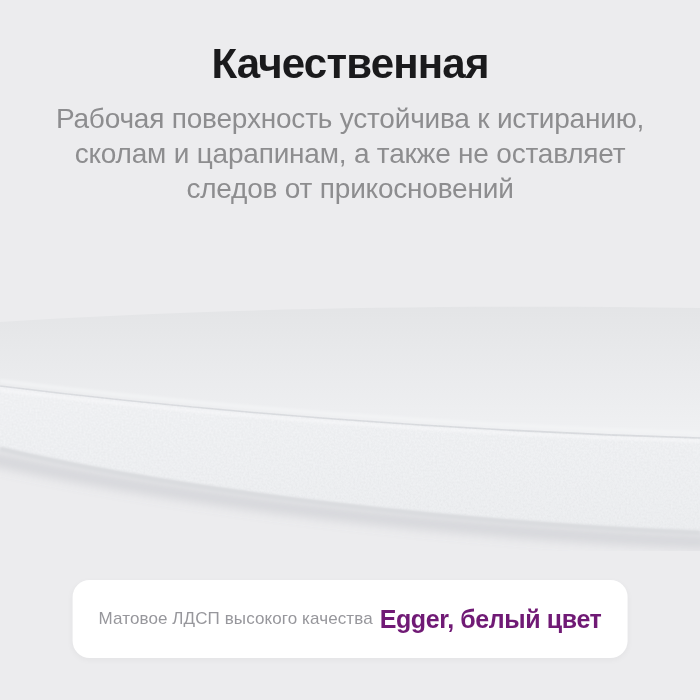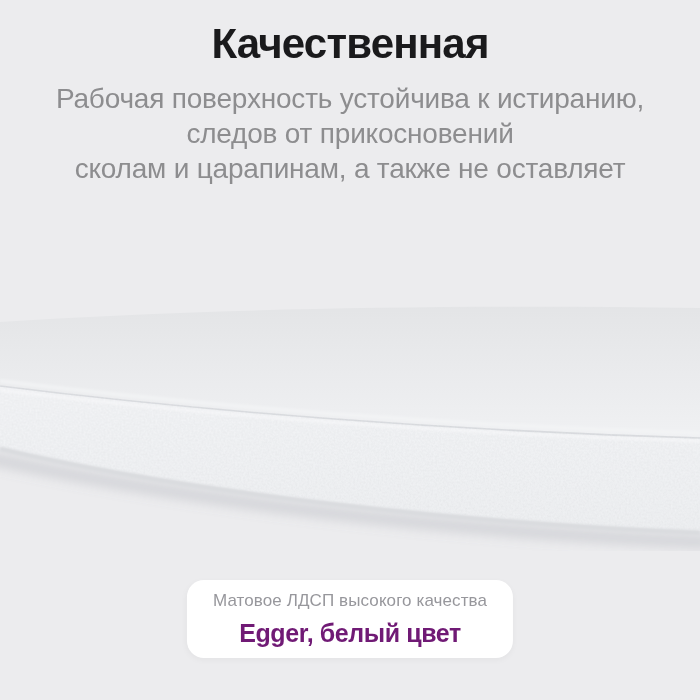--- a/index.html
+++ b/index.html
@@ -14,21 +14,21 @@
     background: #ececee;
     font-family: "Liberation Sans", sans-serif;
     -webkit-font-smoothing: antialiased;
   }
   .text-block {
     position: relative;
     z-index: 2;
   }
   .title {
     margin: 0;
-    padding-top: 20px;
+    padding-top: 40px;
     text-align: center;
     font-size: 42px;
     line-height: 48px;
     font-weight: 700;
     letter-spacing: -0.8px;
     color: #1a1a1c;
   }
   .title .line { display: block; }
   .subtitle {
     margin: 13px 0 0 0;
@@ -54,21 +54,21 @@
     left: 50%;
     transform: translateX(-50%);
     z-index: 3;
     height: 78px;
     padding: 0 26px;
     box-sizing: border-box;
     background: #ffffff;
     border-radius: 17px;
     box-shadow: 0 2px 6px rgba(0,0,0,0.04);
     display: flex;
-    flex-direction: column;
+    flex-direction: row;
     justify-content: center;
     align-items: center;
     gap: 7px;
     white-space: nowrap;
   }
   .badge-sub {
     font-size: 17px;
     line-height: 20px;
     color: #97979c;
     letter-spacing: 0.1px;
@@ -83,22 +83,22 @@
 </style>
 </head>
 <body>
 
 <div class="text-block">
   <h1 class="title">
     <span class="line">Качественная</span>
   </h1>
   <p class="subtitle">
     <span class="line">Рабочая поверхность устойчива к истиранию,</span>
+    <span class="line">сколам и царапинам, а также не оставляет</span>
     <span class="line">следов от прикосновений</span>
-    <span class="line">сколам и царапинам, а также не оставляет</span>
   </p>
 </div>
 
 <svg class="tabletop" viewBox="0 0 700 700" xmlns="http://www.w3.org/2000/svg" aria-hidden="true">
   <defs>
     <linearGradient id="surfaceGrad" gradientUnits="userSpaceOnUse" x1="350" y1="300" x2="350" y2="440">
       <stop offset="0" stop-color="#e3e4e6"></stop>
       <stop offset="0.45" stop-color="#e9eaec"></stop>
       <stop offset="1" stop-color="#f0f1f3"></stop>
     </linearGradient>

